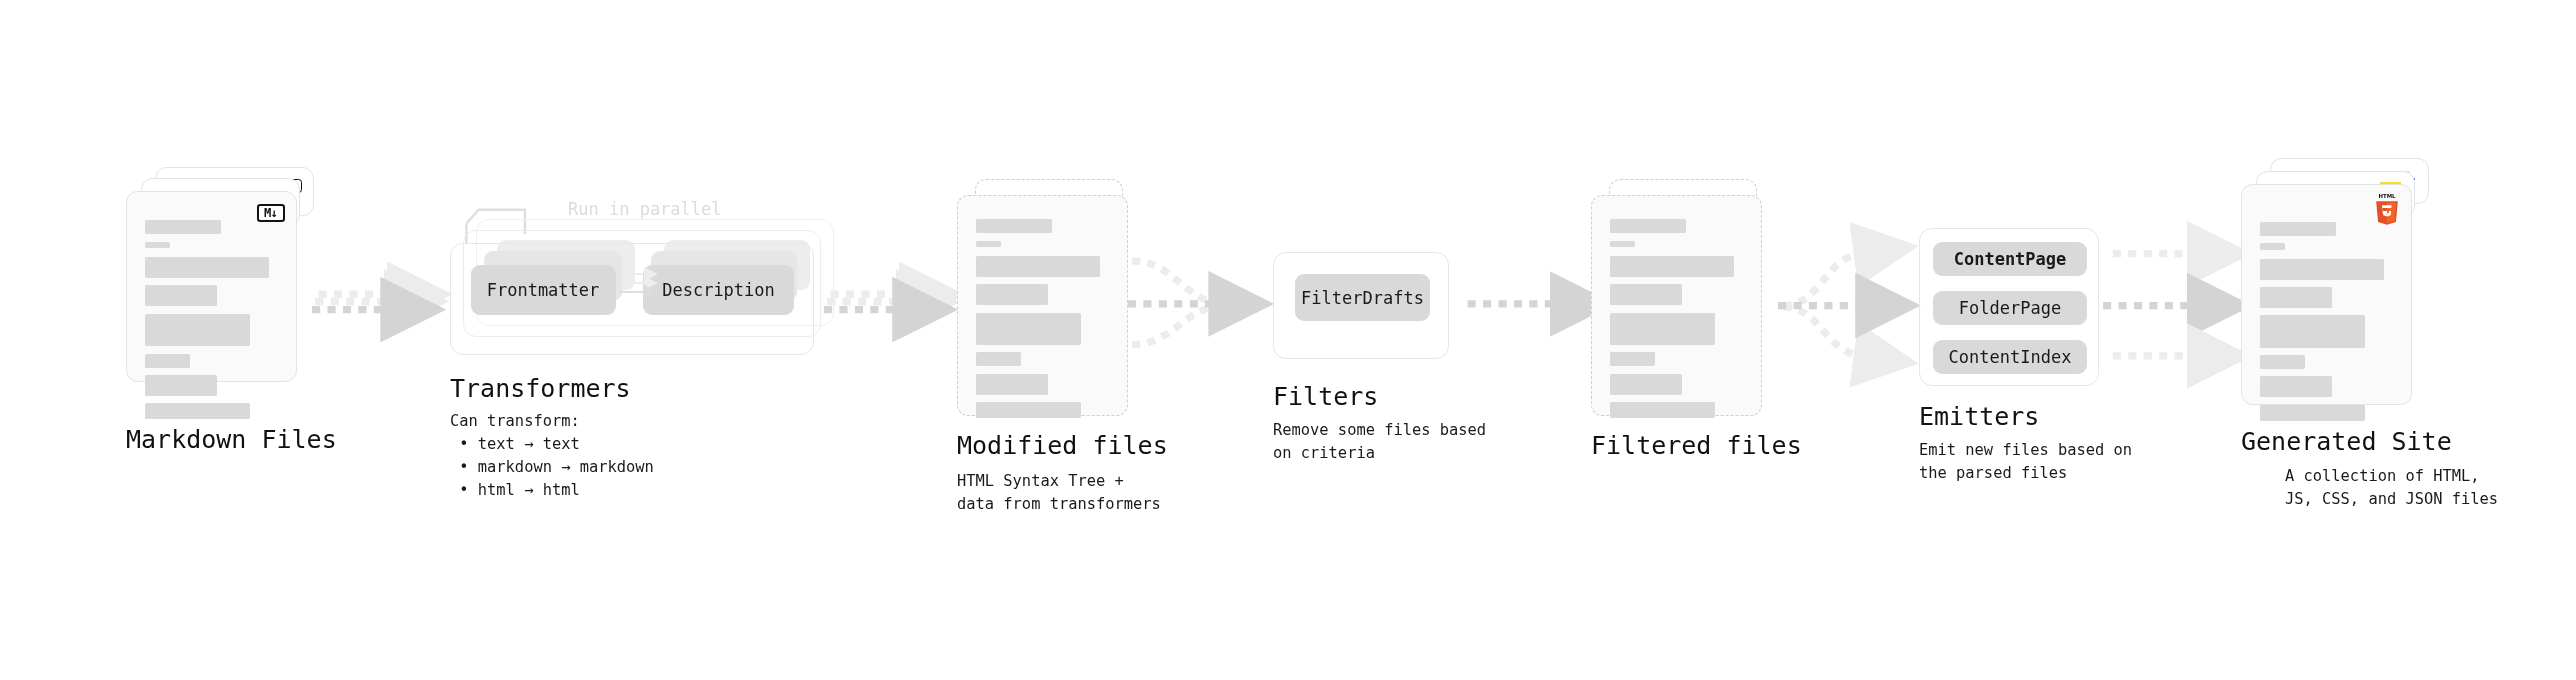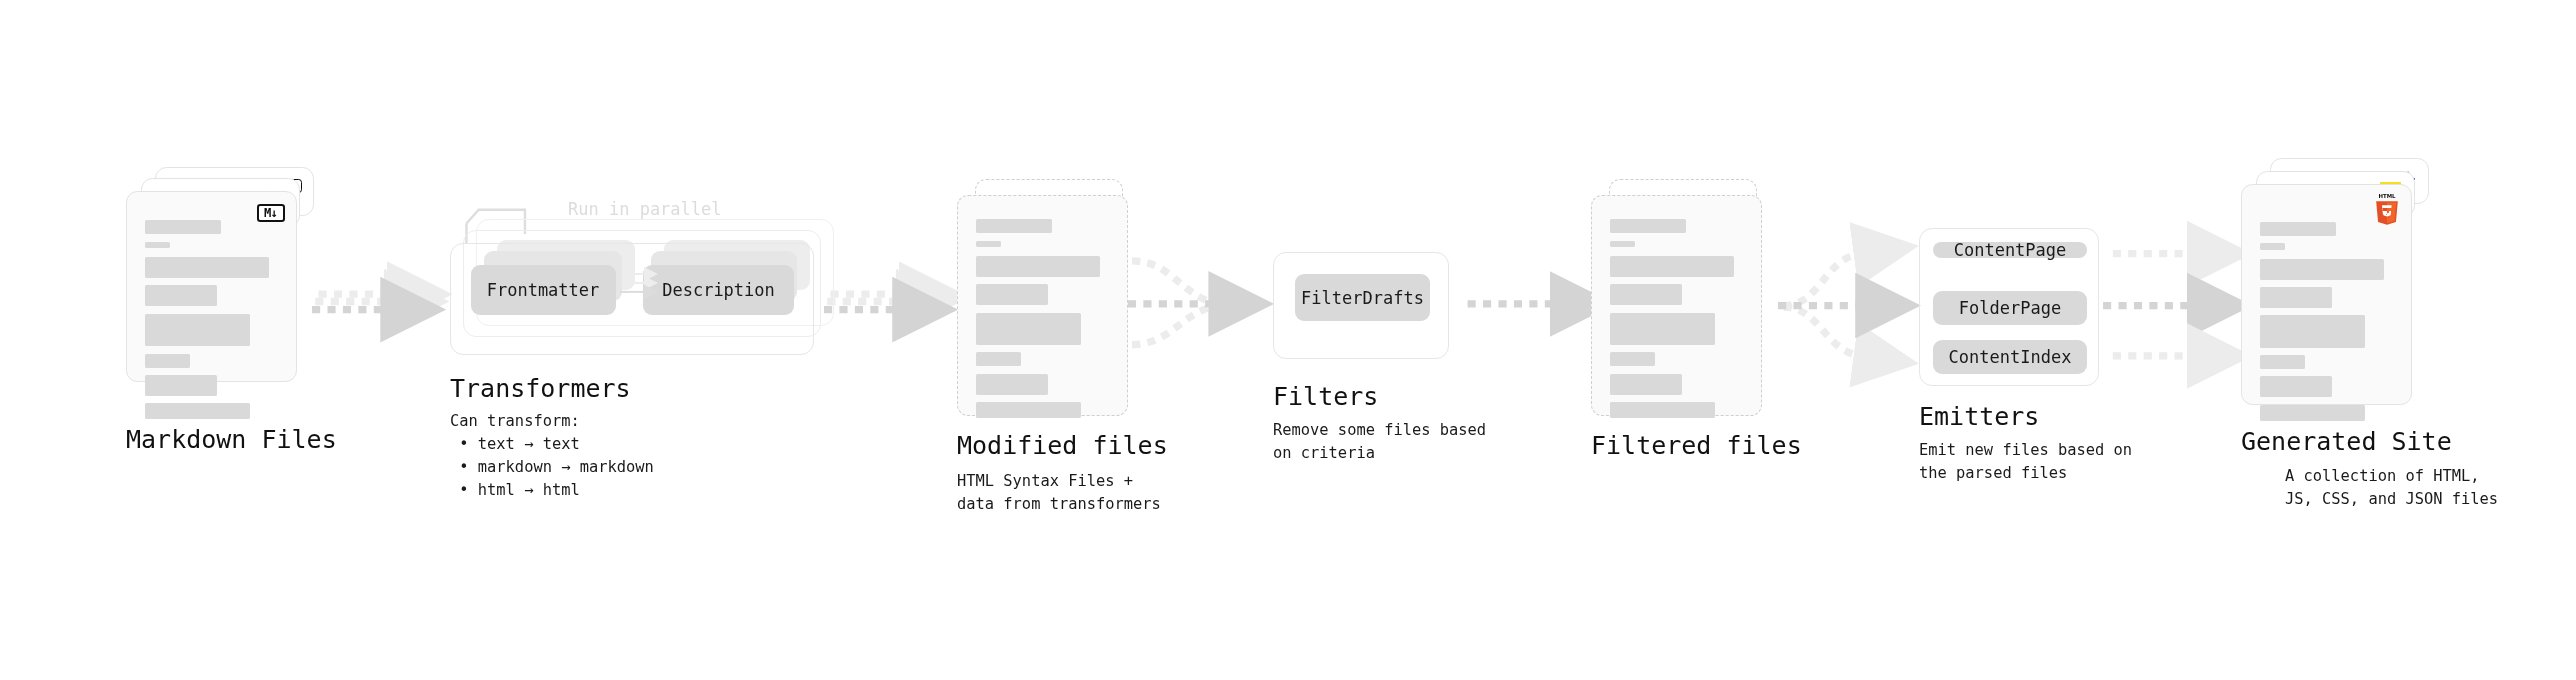--- a/index.html
+++ b/index.html
@@ -196,21 +196,21 @@
         <div class="bar" style="width:93%;height:21px;"></div>
         <div class="bar" style="width:54%;height:21px;"></div>
         <div class="bar" style="width:79%;height:32.5px;"></div>
         <div class="bar" style="width:34%;height:14px;"></div>
         <div class="bar" style="width:54%;height:21px;"></div>
         <div class="bar" style="width:79%;height:16.3px;"></div>
       </div>
     </div>
   </div>
   <div class="heading" style="left:957px;top:431px;">Modified files</div>
-  <div class="sub" style="left:957px;top:470px;">HTML Syntax Files +
+  <div class="sub" style="left:957px;top:470px;">HTML Syntax Tree +
 data from transformers</div>
 
   <div class="groupbox" style="left:1273px;top:252px;width:176px;height:107px;">
     <div class="pill" style="left:21px;top:21px;width:135px;height:47px;">FilterDrafts</div>
   </div>
   <div class="heading" style="left:1273px;top:382px;">Filters</div>
   <div class="sub" style="left:1273px;top:419px;">Remove some files based
 on criteria</div>
 
   <div class="node doc-stack" style="left:1591px;top:179px;width:195px;height:244px;">
@@ -224,21 +224,21 @@
         <div class="bar" style="width:79%;height:32.5px;"></div>
         <div class="bar" style="width:34%;height:14px;"></div>
         <div class="bar" style="width:54%;height:21px;"></div>
         <div class="bar" style="width:79%;height:16.3px;"></div>
       </div>
     </div>
   </div>
   <div class="heading" style="left:1591px;top:431px;text-align:right;">Filtered files</div>
 
   <div class="groupbox" style="left:1919px;top:228px;width:180px;height:158px;">
-    <div class="pill" style="left:13px;top:13px;width:154px;height:16px;">ContentPage</div>
+    <div class="pill" style="left:13px;top:13px;width:154px;height:34px;font-weight:bold;">ContentPage</div>
     <div class="pill" style="left:13px;top:62px;width:154px;height:34px;">FolderPage</div>
     <div class="pill" style="left:13px;top:111px;width:154px;height:34px;">ContentIndex</div>
   </div>
   <div class="heading" style="left:1919px;top:402px;">Emitters</div>
   <div class="sub" style="left:1919px;top:439px;">Emit new files based on
 the parsed files</div>
 
   <div class="node doc-stack" style="left:2241px;top:158px;width:203px;height:252px;">
     <div class="doc ghost" style="left:29px;top:0px;width:159px;height:46px;">
       <div class="css-badge">

